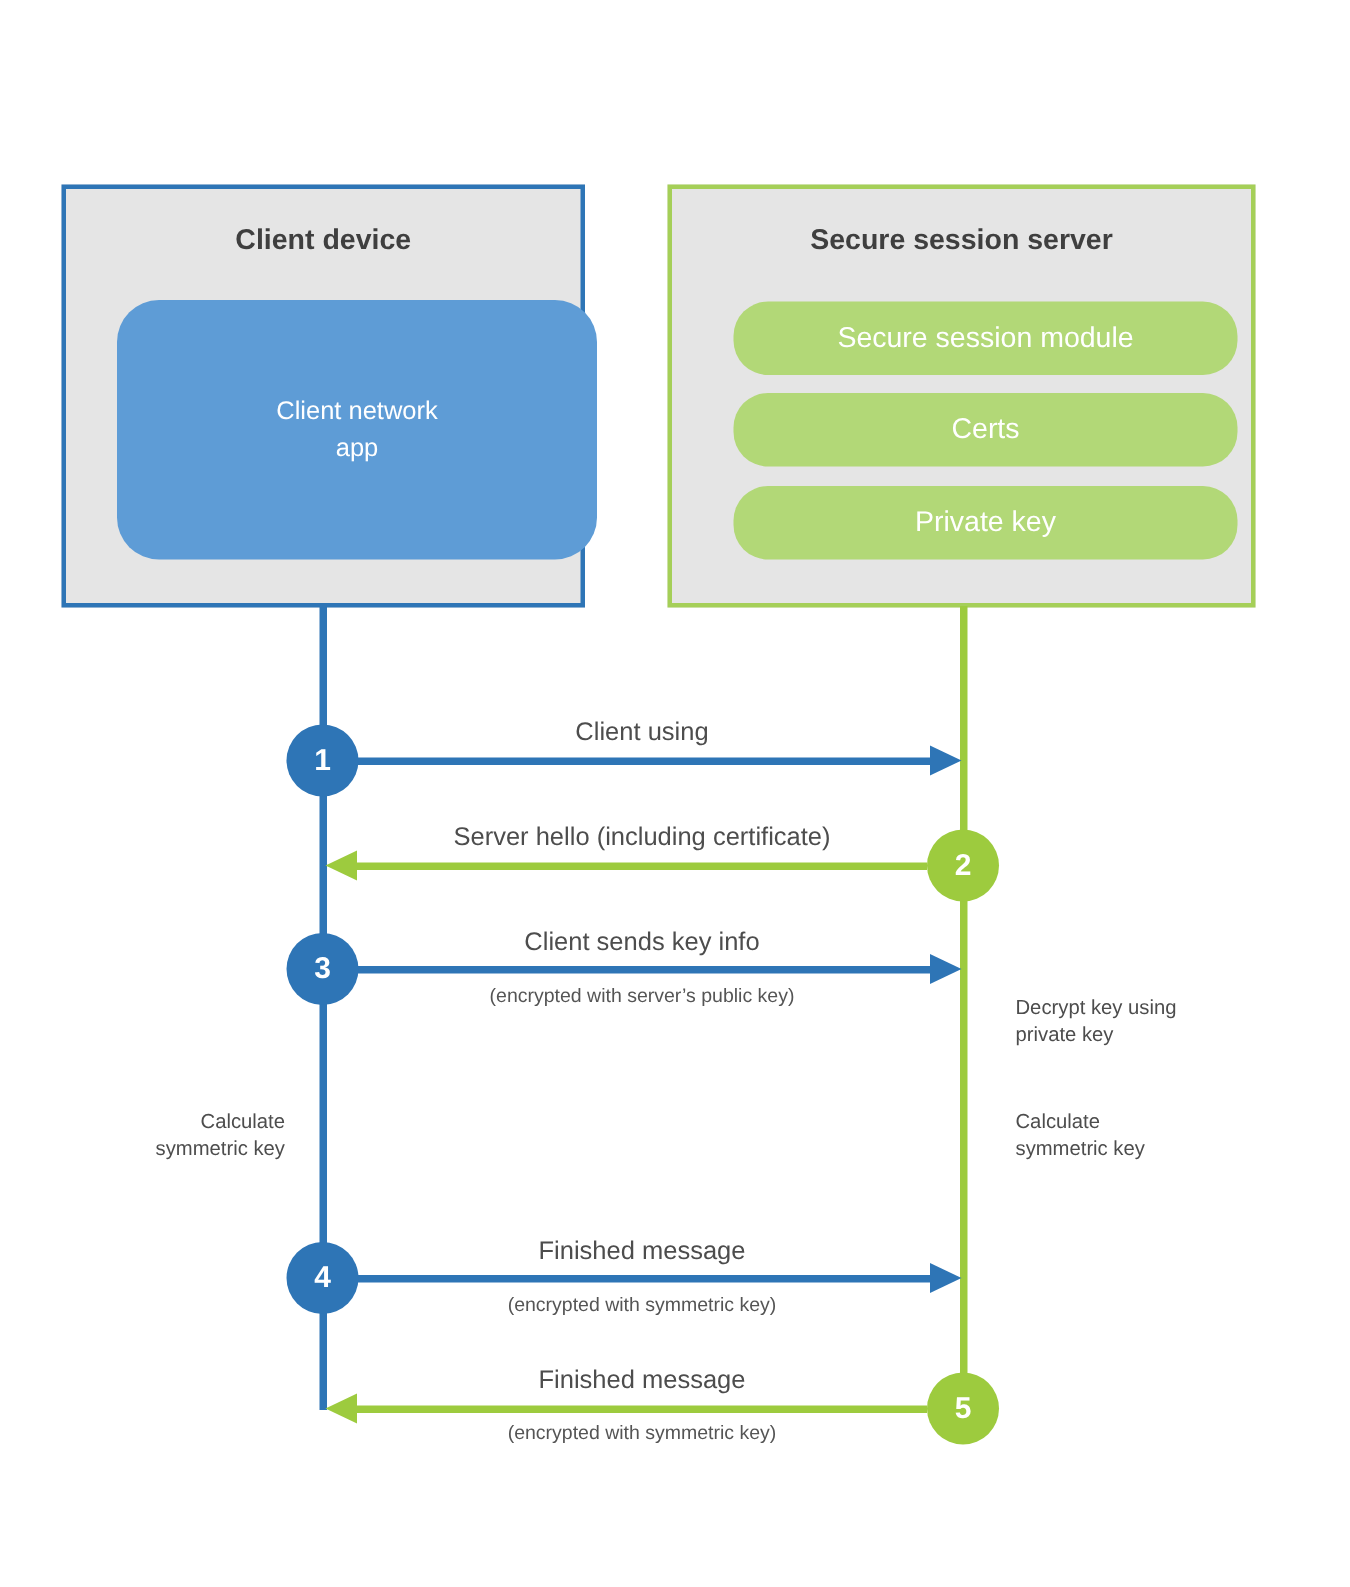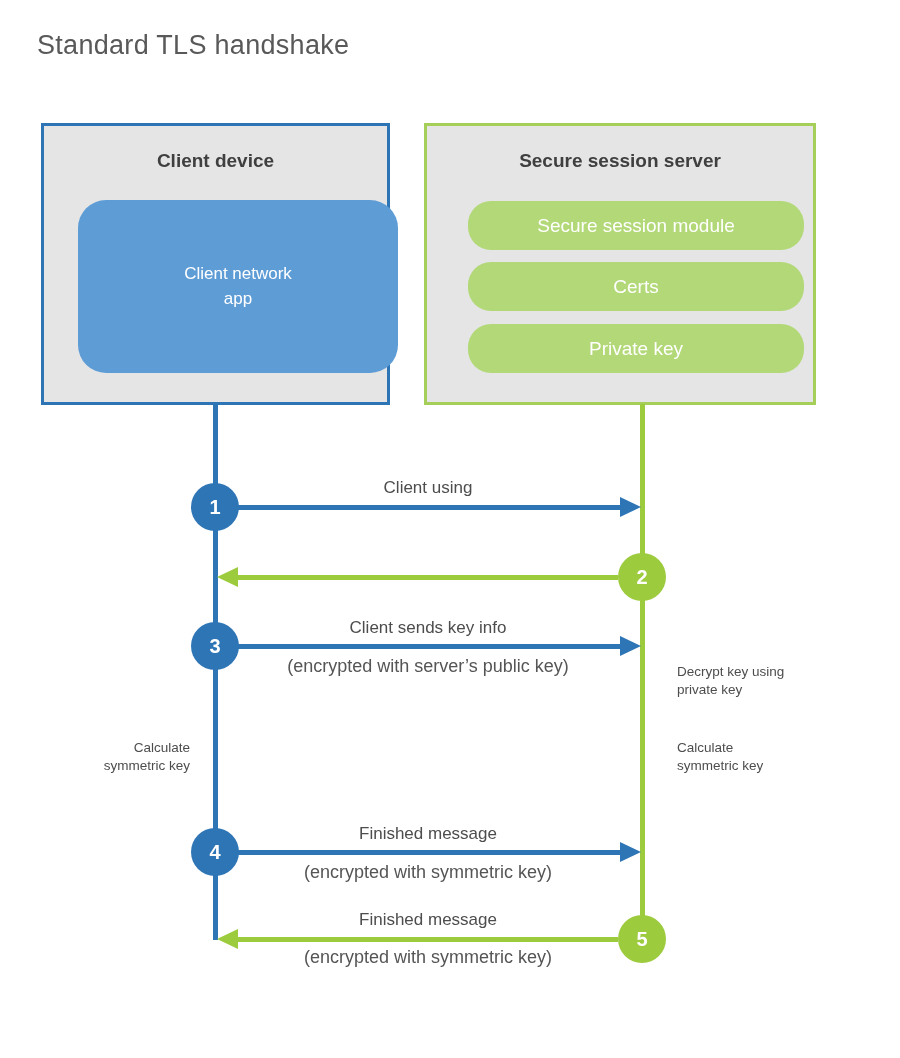--- a/index.html
+++ b/index.html
@@ -34,21 +34,21 @@
     top: 123px;
     height: 282px;
     background: #e5e5e5;
     box-sizing: border-box;
   }
   .client-box {
     left: 41px; width: 349px;
     border: 3px solid var(--blue);
   }
   .server-box {
-    left: 424px; width: 392px;
+    left: 445px; width: 392px;
     border: 3px solid var(--green_border);
   }
   .box-header {
     position: absolute;
     left: 0; right: 0; top: 24px;
     text-align: center;
     font-size: 19px;
     font-weight: 700;
     color: var(--heading_text);
   }
@@ -102,37 +102,36 @@
   }
   .circle.blue { background: var(--blue); left: 191px; }
   .circle.green { background: var(--green); left: 618px; }
   .msg {
     position: absolute;
     left: 213px; width: 430px;
     text-align: center;
     font-size: 17px;
     color: var(--label_text);
   }
-  .msg.sub { font-size: 18px; color: #555555; }
+  .msg.sub { font-size: 13px; color: #555555; }
   .side-note {
     position: absolute;
     font-size: 13.5px;
     line-height: 1.3;
     color: var(--label_text);
   }
   .decrypt-note { left: 677px; top: 631px; text-align: left; margin-top: 32px; }
   .calc-left  { left: 55px; width: 135px; top: 739px; text-align: right; }
   .calc-right { left: 677px; top: 739px; text-align: left; }
 </style>
 </head>
 <body>
 
 <div class="canvas">
 
-  <div class="title">Standard TLS handshake</div>
 
   <div class="box client-box">
     <div class="box-header">Client device</div>
     <div class="client-app pre">Client network
 app</div>
   </div>
 
   <div class="box server-box">
     <div class="box-header">Secure session server</div>
     <div class="server-bar bar1">Secure session module</div>
@@ -145,20 +144,21 @@
 
   <div class="shaft blue" style="top:505px"></div>
   <div class="head right" style="top:497px"></div>
   <div class="msg" style="top:478px">Client using</div>
   <div class="circle blue" style="top:483px">
     <span class="num">1</span>
   </div>
 
   <div class="shaft green" style="top:575px"></div>
   <div class="head left" style="top:567px"></div>
+  <div class="msg" style="top:548px">Server hello (including certificate)</div>
   <div class="circle green" style="top:553px">
     <span class="num">2</span>
   </div>
 
   <div class="shaft blue" style="top:644px"></div>
   <div class="head right" style="top:636px"></div>
   <div class="msg" style="top:618px">Client sends key info</div>
   <div class="msg sub" style="top:656px">(encrypted with server’s public key)</div>
   <div class="circle blue" style="top:622px">
     <span class="num">3</span>

